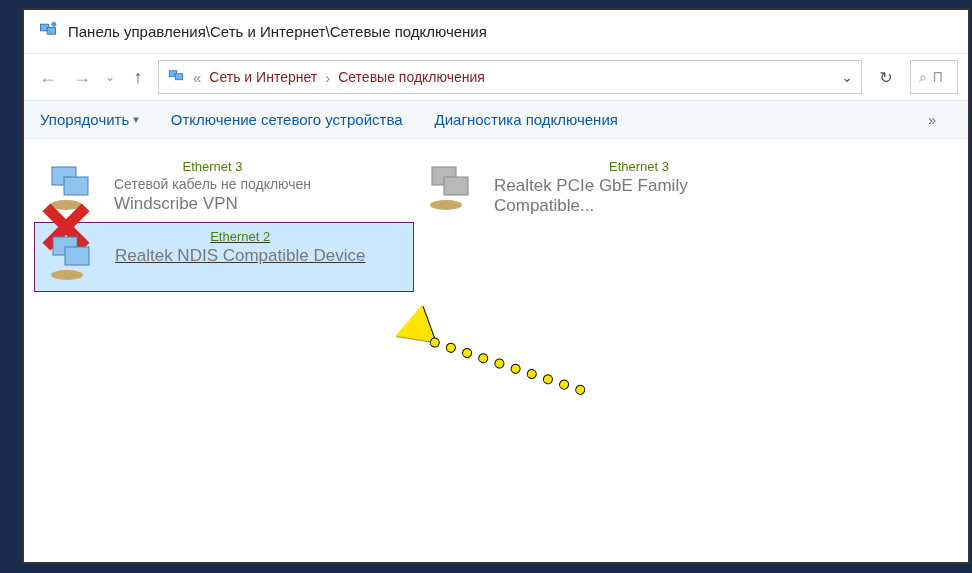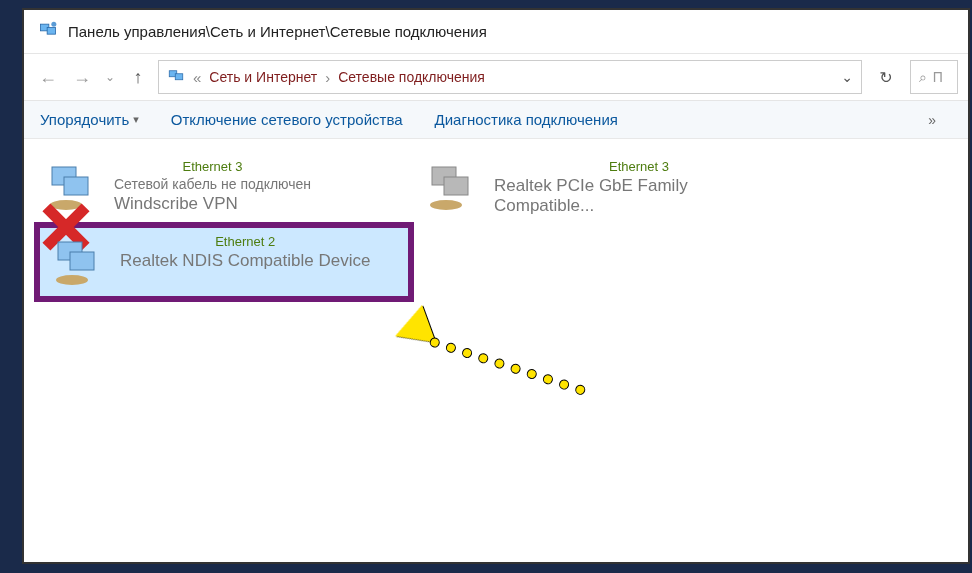--- a/index.html
+++ b/index.html
@@ -105,21 +105,22 @@
     .connection-item {
       width: 380px;
       display: flex;
       gap: 14px;
       padding: 6px 10px;
       align-items: flex-start;
       cursor: pointer;
     }
     .connection-item.selected {
       background: #cce8ff;
-      border: 6px solid #701a75;
+      border: 1px solid #701a75;
+      text-decoration: underline;
     }
     .conn-icon {
       position: relative;
       width: 56px; height: 56px;
       flex-shrink: 0;
     }
     .conn-icon svg { width: 56px; height: 56px; }
     .conn-badge {
       position: absolute;
       left: -6px; bottom: -4px;

